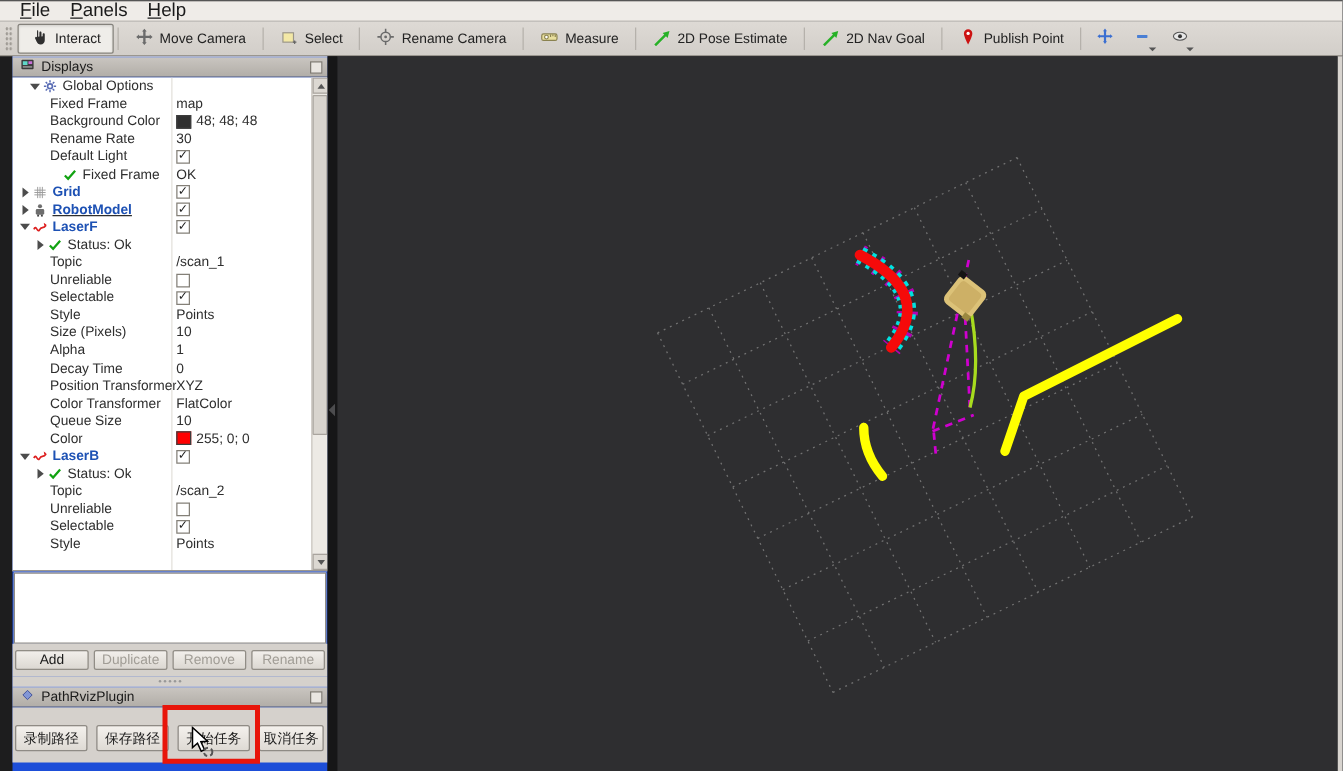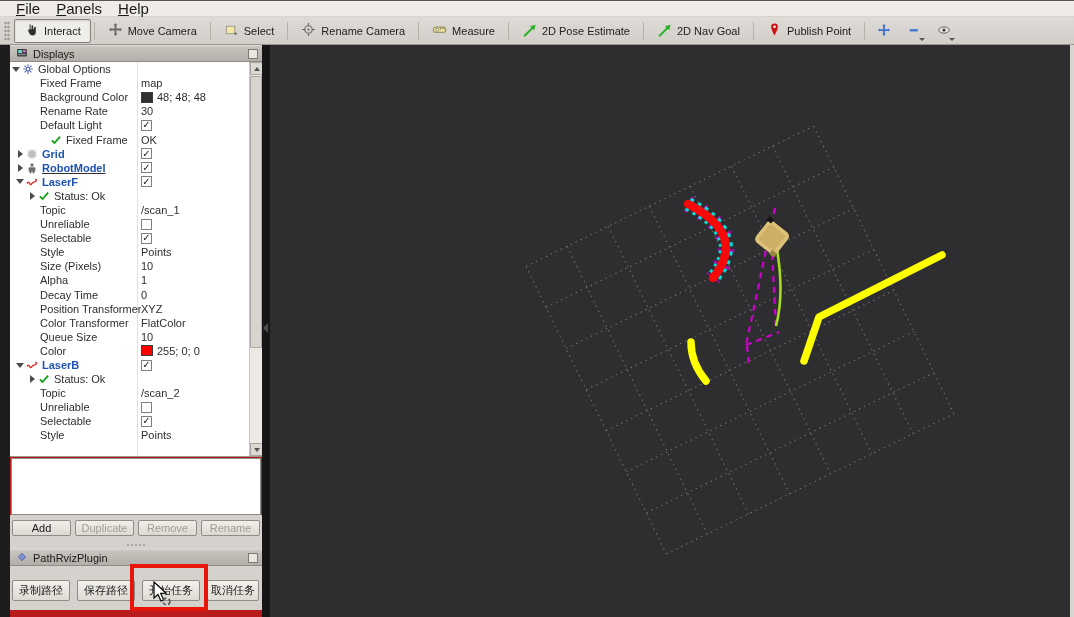--- a/index.html
+++ b/index.html
@@ -29,21 +29,21 @@
   .tb-sep { width:1px; height:18px; background:#b5b1ab; margin:0 3px; }
   .mini-btn { position:relative; width:24px; height:22px; display:flex; align-items:center;
     justify-content:center; border-radius:2px; }
   .mini-btn svg { width:14px; height:14px; }
   .dd { position:absolute; right:1px; bottom:1px; width:0; height:0;
     border-left:3px solid transparent; border-right:3px solid transparent;
     border-top:3px solid #555; }
 
   
   #main { position:absolute; top:44px; left:0; right:0; bottom:0; display:flex; }
-  #left { width:252px; margin-left:10px; height:573px; background:#b91c1c;
+  #left { width:252px; margin-left:10px; height:573px; background:#1d4ed8;
     display:flex; flex-direction:column; position:relative; }
   #vsplit { width:8px; background:#161617; position:relative; }
   .collapse-arrow { position:absolute; top:278px; left:1px; width:0; height:0;
     border-top:5px solid transparent; border-bottom:5px solid transparent;
     border-right:5px solid #4c4c4e; }
   #viewport { width:800px; height:573px; position:relative; background:#2e2e30; }
   #right-edge { width:4px; background:#d8d4cf; }
 
   
   .panel-header { height:17px; background:linear-gradient(#c9c5c0,#b2aea8);
@@ -220,21 +220,21 @@
               <rect x="9" y="4" width="4" height="3" fill="#c86fd7"></rect>
               <rect x="3" y="9" width="10" height="2" fill="#888"></rect>
             </svg></span>
         <span class="panel-title">Displays</span>
         <span class="float-btn"></span>
       </div>
 
       <div id="tree">
         <div class="colsep"></div>
         <div class="tree-rows" id="tree-rows">
-            <div class="r" style="padding-left: 0;">
+            <div class="r" style="padding-left: 12px;">
               <span class="exp">
                 <i class="exp-open"></i>
               </span>
               <span class="ticon"><svg viewBox="0 0 16 16">
                   <circle cx="8" cy="8" r="2.6" fill="none" stroke="#5a6db5" stroke-width="1.8"></circle>
                   <path d="M8 1.5v2.4M8 12.1v2.4M1.5 8h2.4M12.1 8h2.4M3.4 3.4l1.7 1.7M10.9 10.9l1.7 1.7M12.6 3.4l-1.7 1.7M5.1 10.9l-1.7 1.7" stroke="#5a6db5" stroke-width="1.6"></path>
                 </svg></span>
               <span class="lbl">Global Options</span>
               <span class="val"></span>
             </div>

